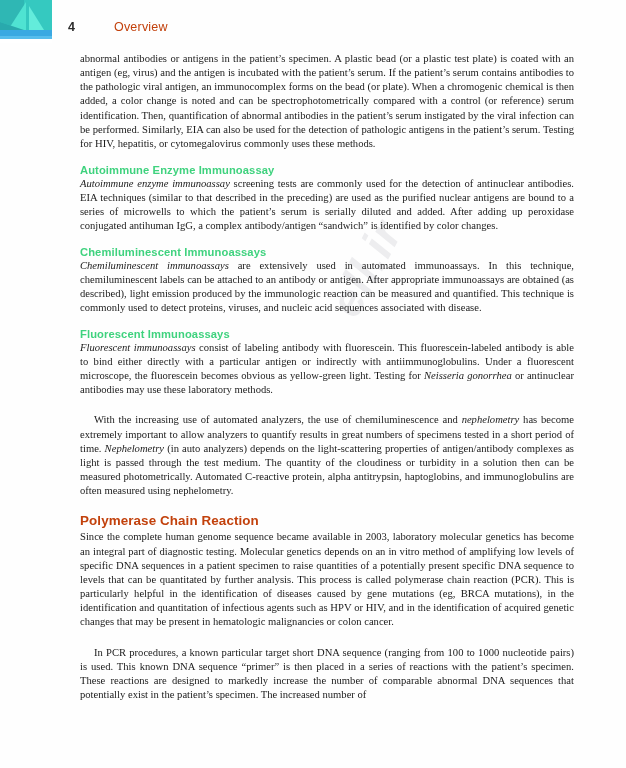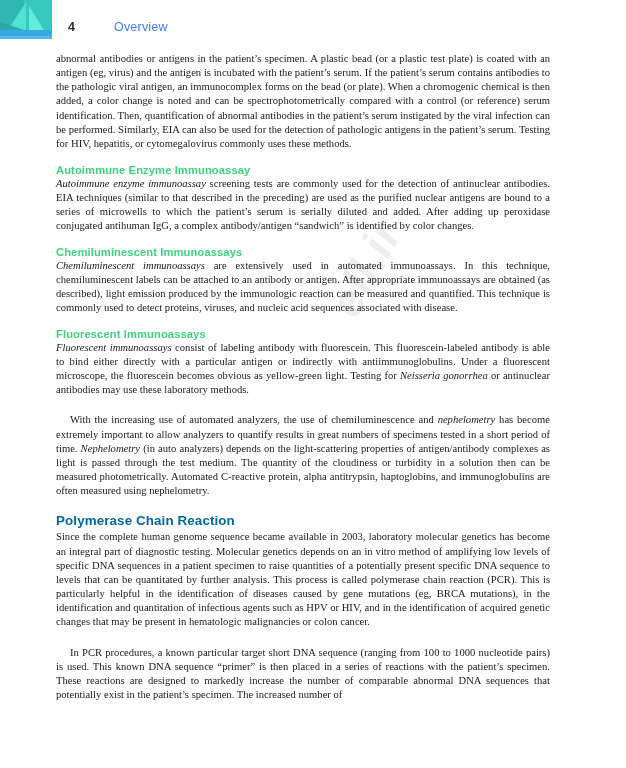--- a/index.html
+++ b/index.html
@@ -48,27 +48,27 @@
   }
   .runhead .folio {
     font-weight: bold;
     font-size: 12.5px;
     width: 46px;
     letter-spacing: 0.2px;
   }
   .runhead .sectiontitle {
     font-size: 12.5px;
     letter-spacing: 0.2px;
-    color: #3b82f6;
+    color: #c2410c;
   }
 
   
   .column {
     position: absolute;
-    left: 56px;
+    left: 80px;
     top: 52px;
     width: 494px;
   }
 
   p.body {
     margin: 0;
     font-size: 10.6px;
     line-height: 14.15px;
     text-align: justify;
     text-justify: inter-word;
@@ -85,21 +85,21 @@
     letter-spacing: 0.1px;
     color: #3fd27e;
   }
 
   h2.main {
     margin: 15px 0 2px 0;
     font-family: "Liberation Sans", sans-serif;
     font-size: 13.4px;
     font-weight: bold;
     letter-spacing: 0.1px;
-    color: #0369a1;
+    color: #c2410c;
   }
 
   i, em { font-style: italic; }
 
   
   .watermark {
     position: absolute;
     left: 318px;
     top: 300px;
     font-family: "Liberation Sans", sans-serif;

